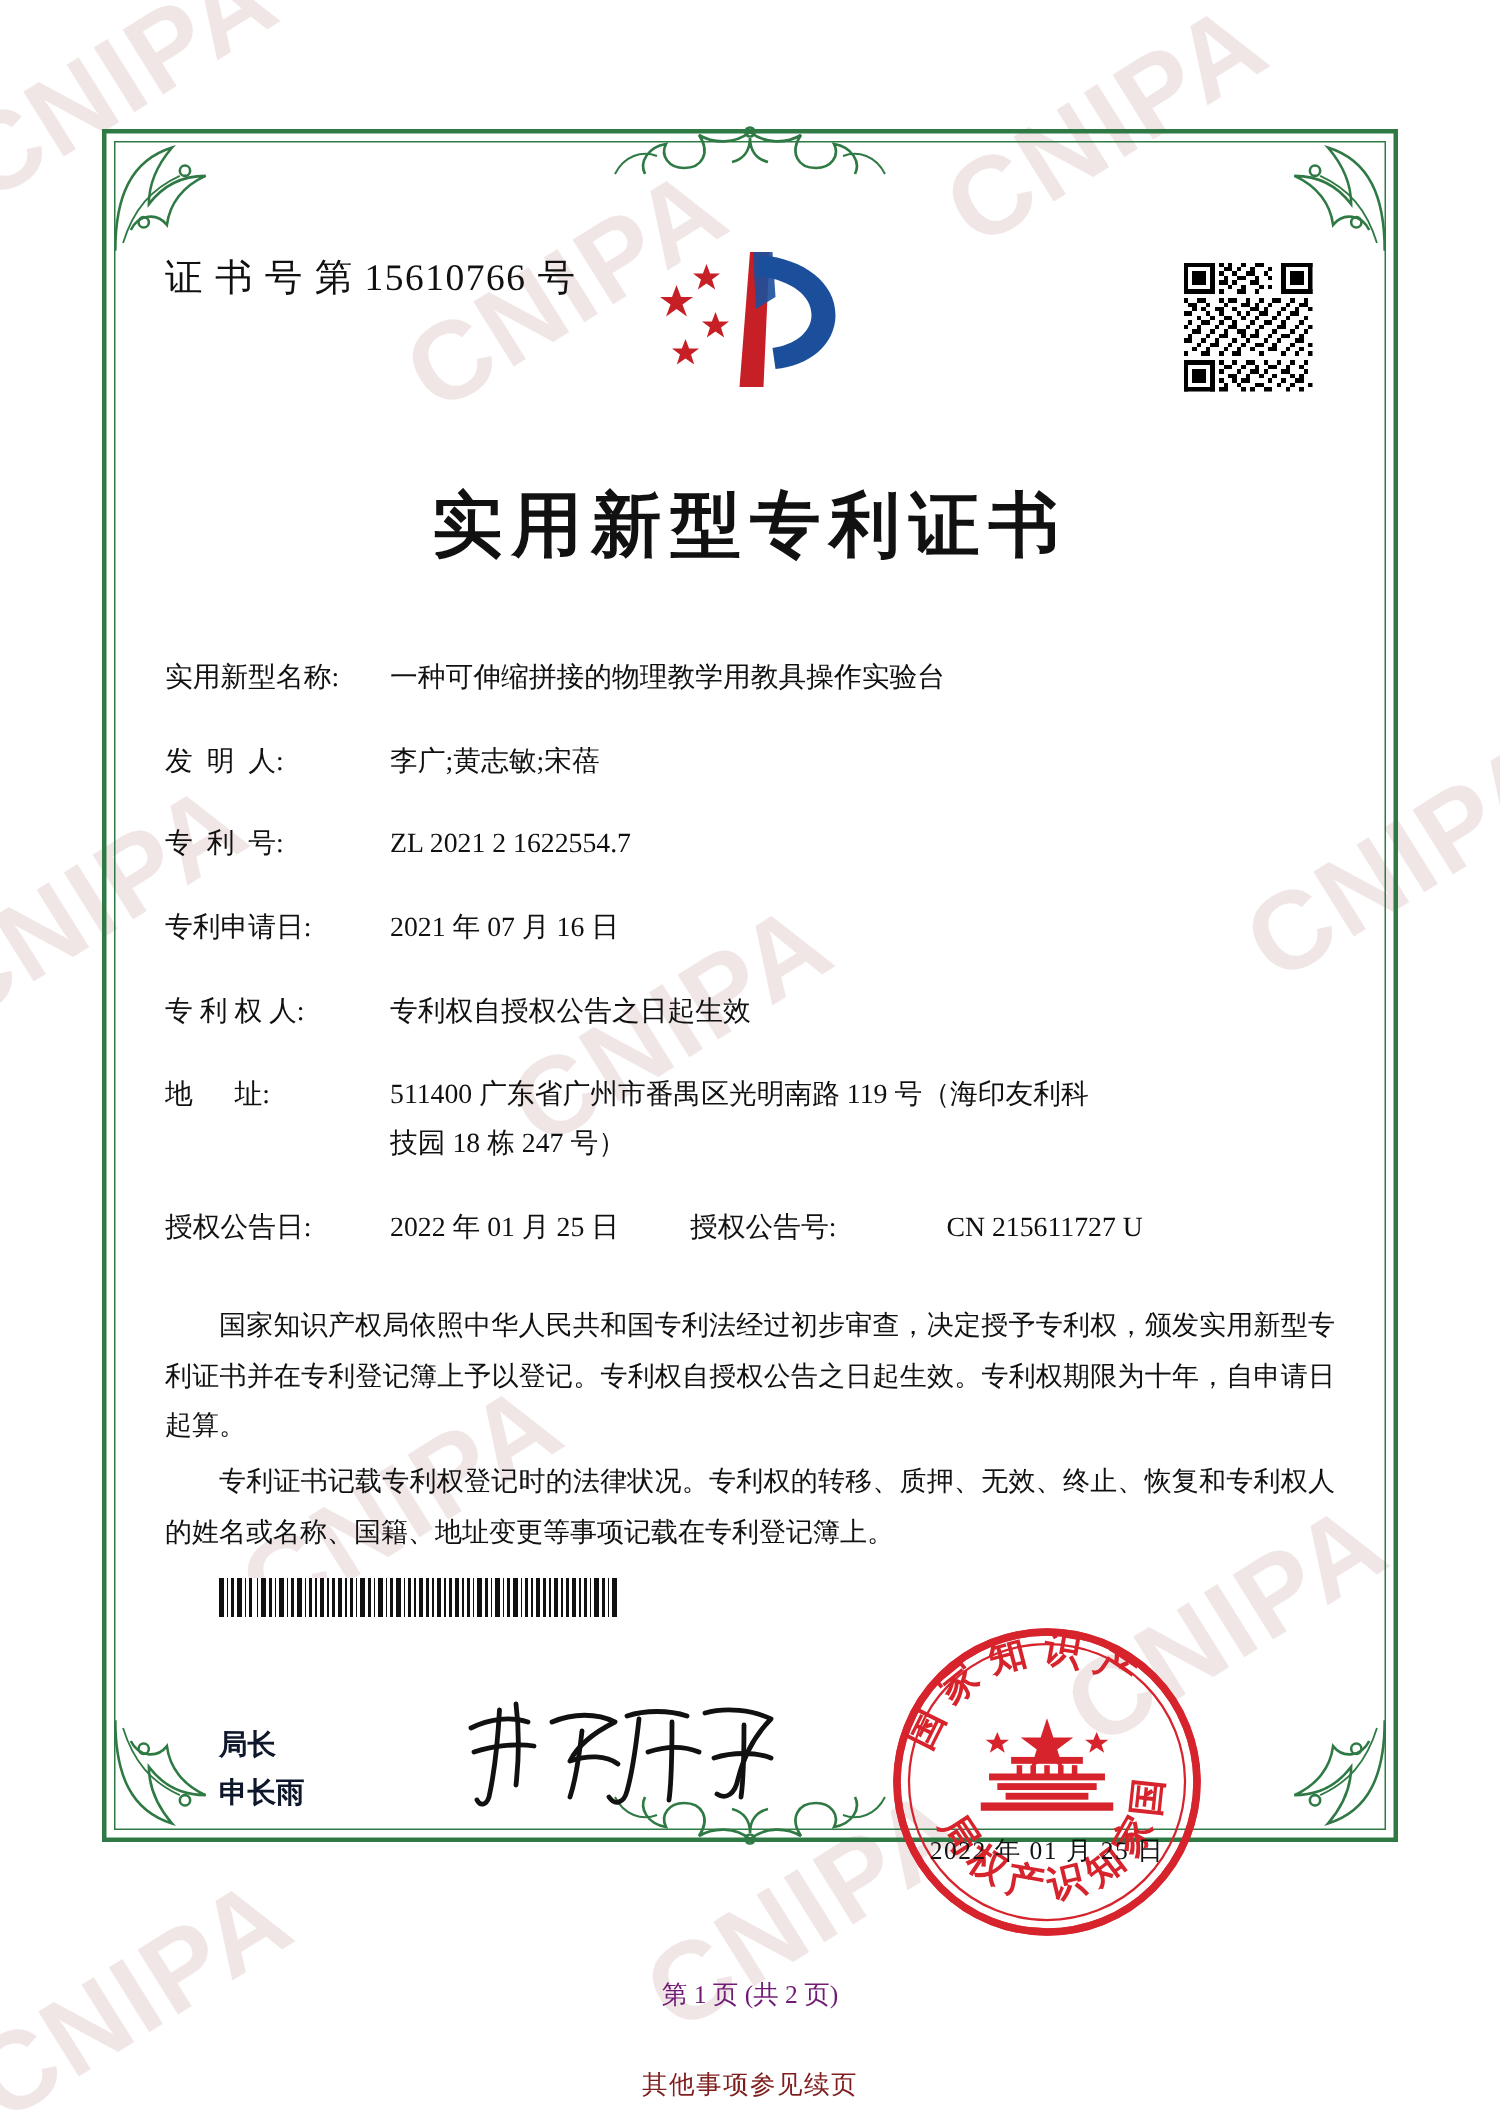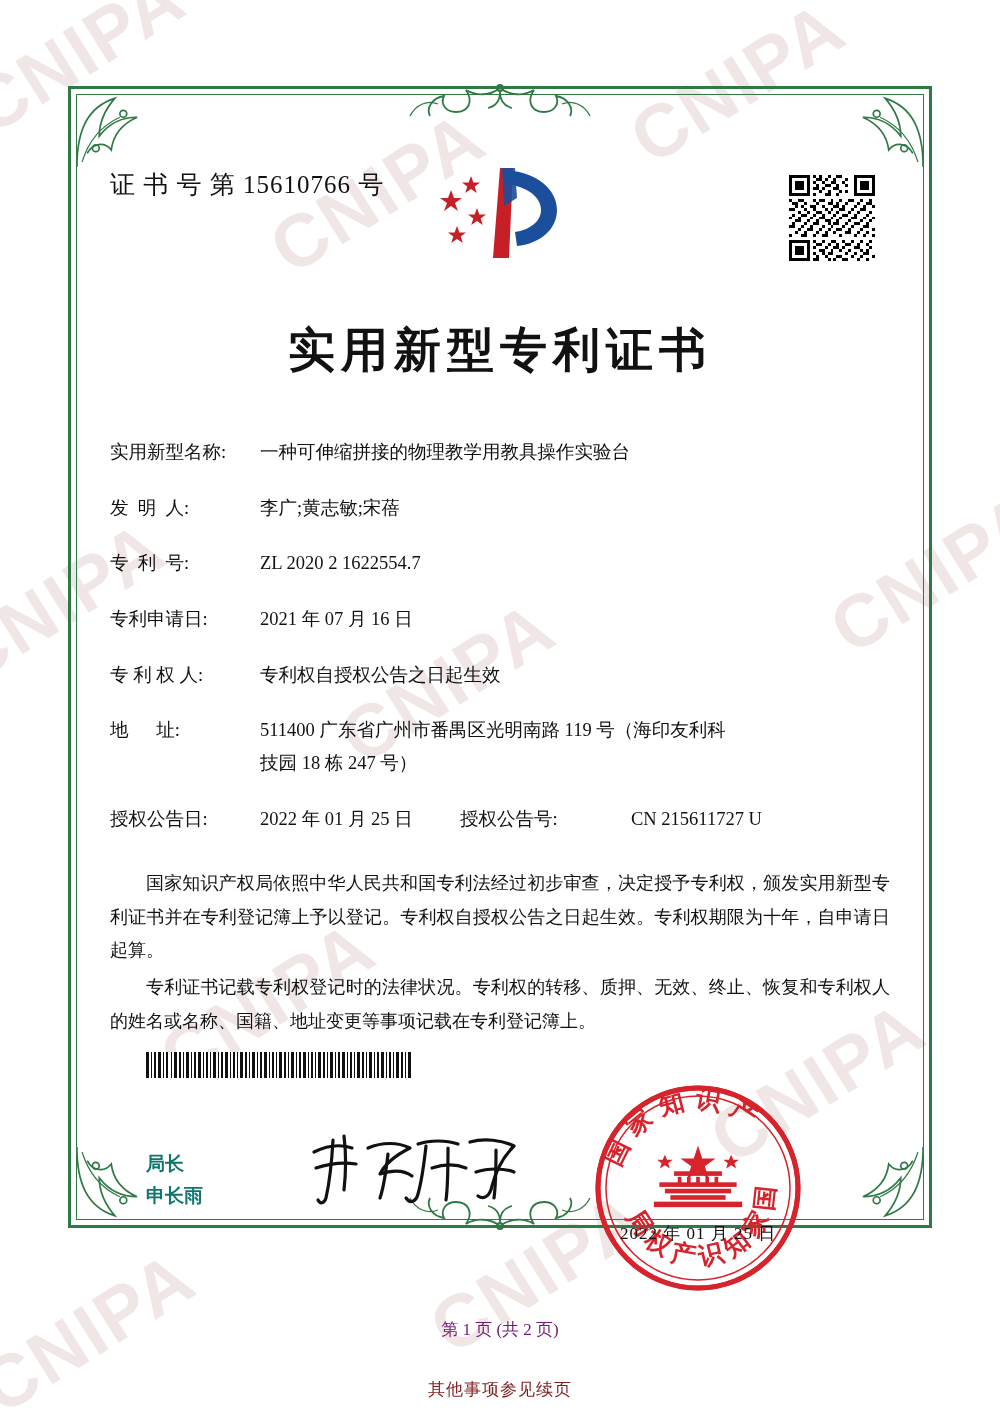--- a/index.html
+++ b/index.html
@@ -186,21 +186,21 @@
   }
   .barcode svg { width: 100%; height: 100%; display: block; }
 
   .sig-block {
     position: absolute;
     left: 146px;
     top: 1148px;
     z-index: 3;
     font-size: 19px;
     line-height: 1.7;
-    color: #0f766e;
+    color: #0f172a;
     font-weight: 600;
   }
   .sig-script {
     position: absolute;
     left: 300px;
     top: 1128px;
     z-index: 3;
     width: 230px;
     height: 86px;
   }
@@ -551,21 +551,21 @@
         <div class="f-value">一种可伸缩拼接的物理教学用教具操作实验台</div>
       </div>
 
       <div class="field">
         <div class="f-label">发  明  人:</div>
         <div class="f-value">李广;黄志敏;宋蓓</div>
       </div>
 
       <div class="field">
         <div class="f-label">专  利  号:</div>
-        <div class="f-value">ZL 2020 2 1622554.7</div>
+        <div class="f-value">ZL 2021 2 1622554.7</div>
       </div>
 
       <div class="field">
         <div class="f-label">专利申请日:</div>
         <div class="f-value">2021 年 07 月 16 日</div>
       </div>
 
       <div class="field">
         <div class="f-label">专 利 权 人:</div>
         <div class="f-value">专利权自授权公告之日起生效</div>

